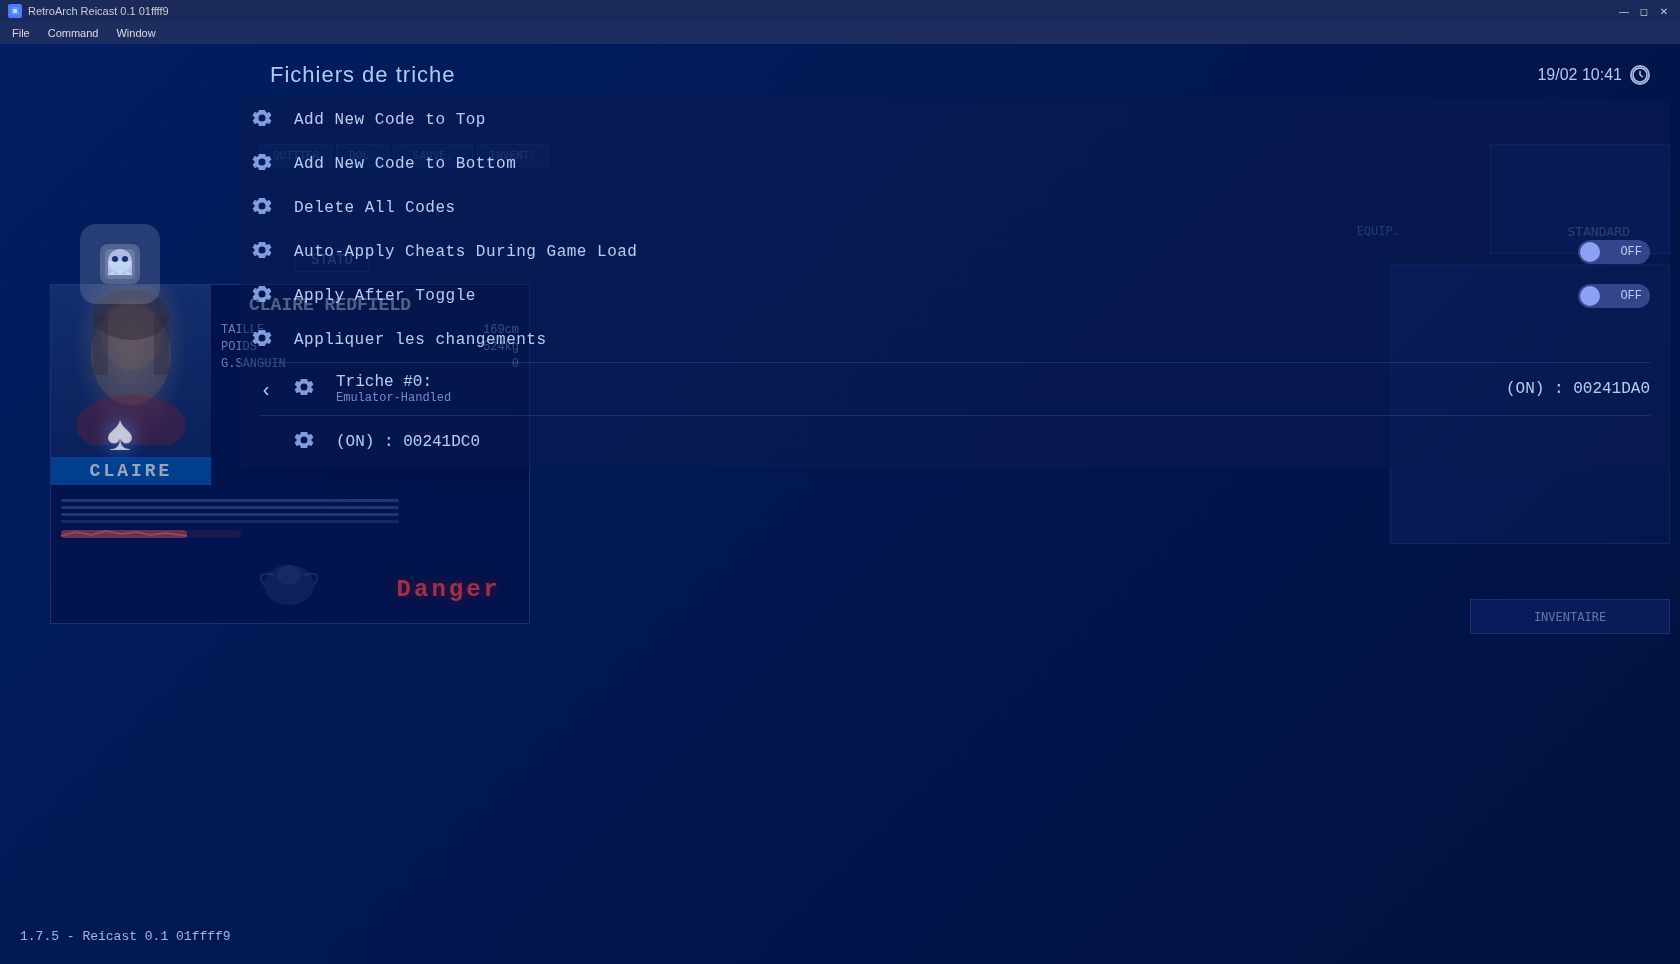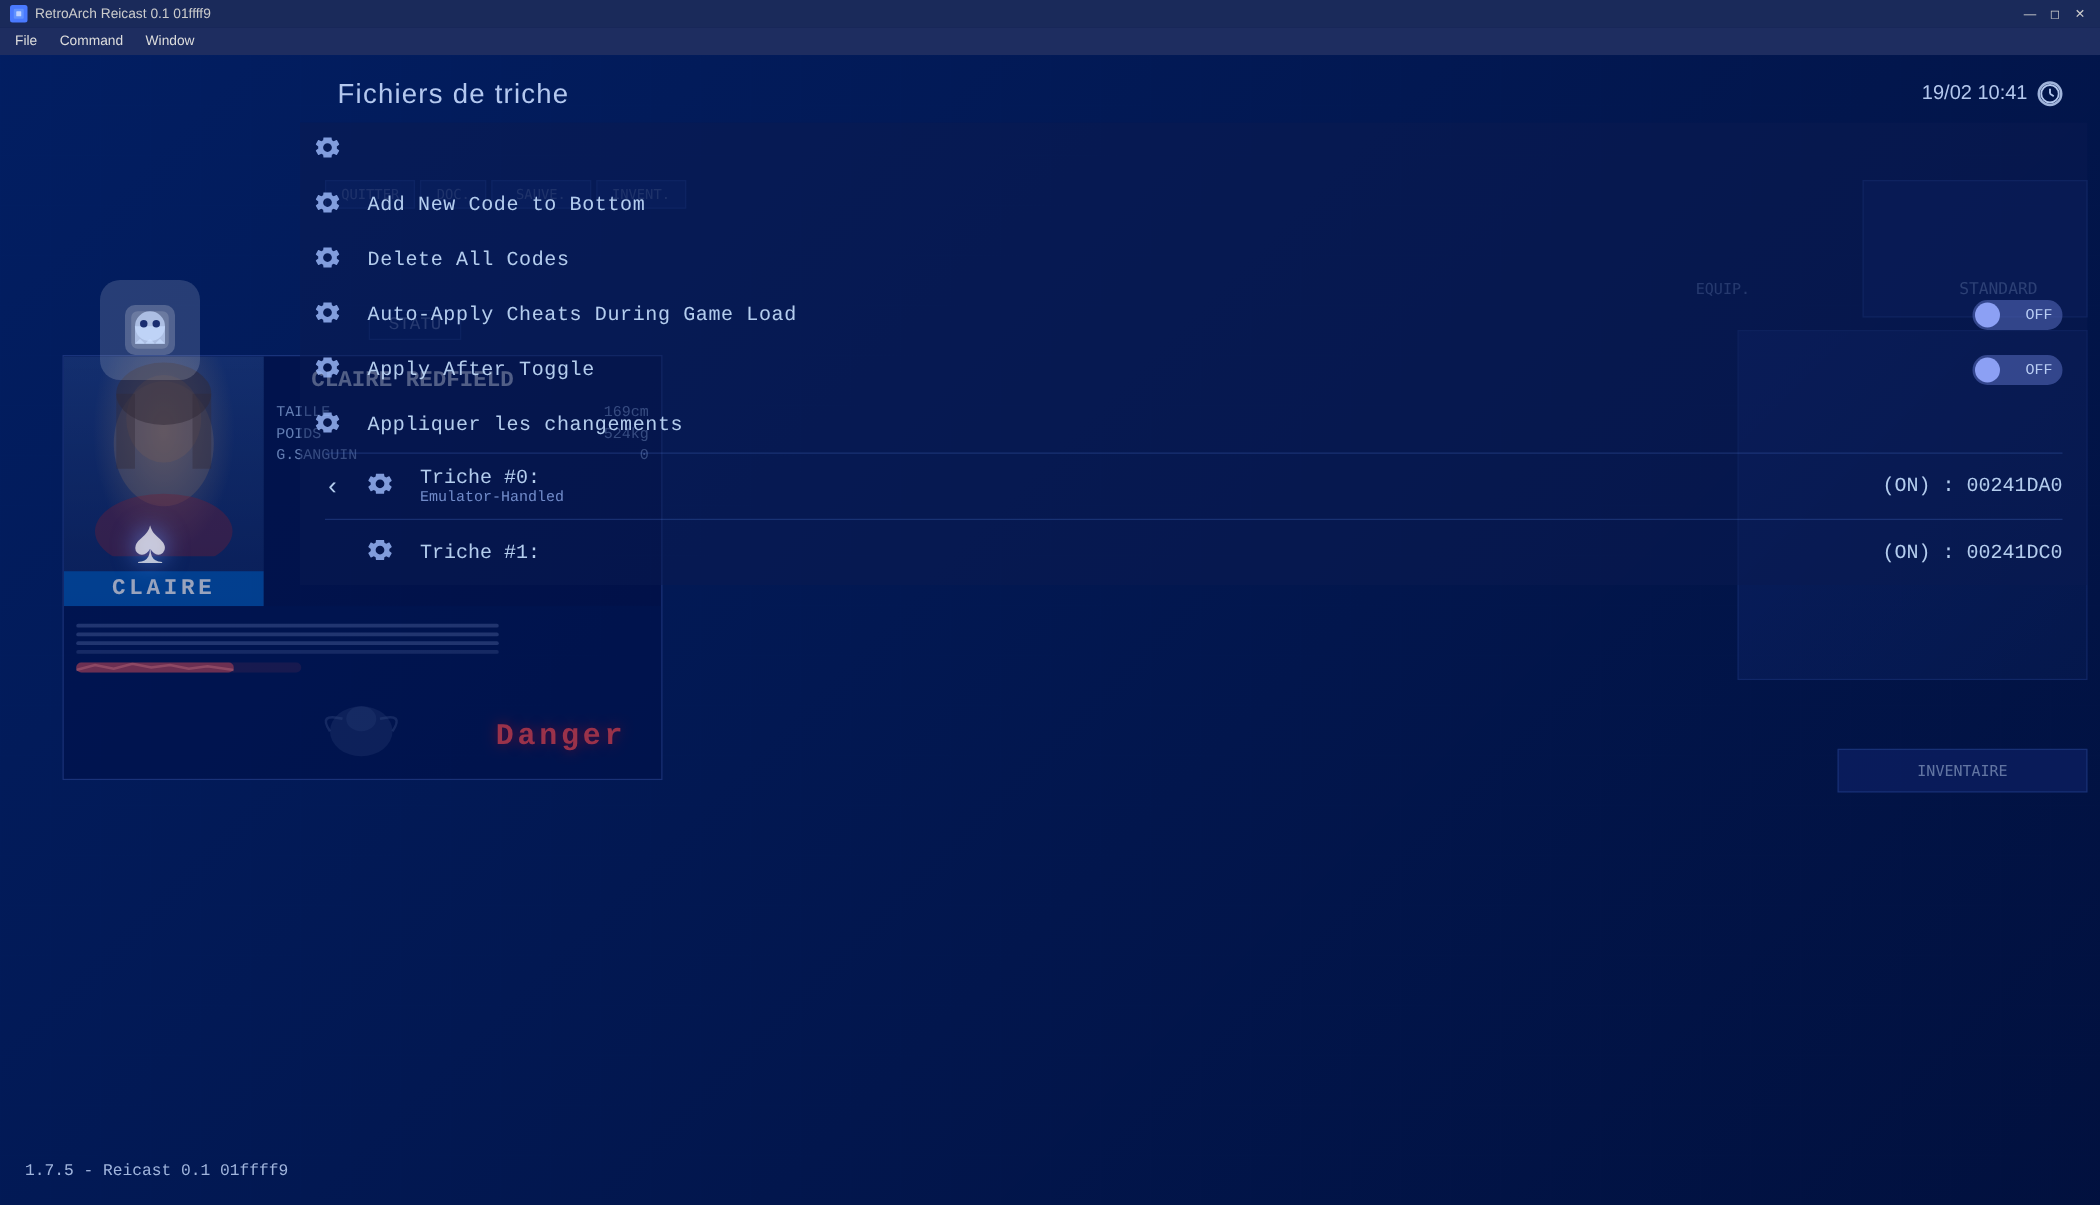--- a/index.html
+++ b/index.html
@@ -559,20 +559,21 @@
     </div>
 
     <div class="menu-list content-panel">
 
       <div class="menu-row">
         <div class="gear-icon">
           <svg class="gear-svg" viewBox="0 0 24 24" xmlns="http://www.w3.org/2000/svg">
             <path d="M12 15.5a3.5 3.5 0 1 1 0-7 3.5 3.5 0 0 1 0 7zm7.43-2.67c.04-.32.07-.64.07-.83s-.03-.52-.07-.83l1.79-1.4c.16-.13.2-.36.1-.55l-1.7-2.94c-.1-.19-.33-.26-.53-.19l-2.11.85c-.44-.34-.92-.62-1.44-.83L15.23 4H8.77l-.26 2.11c-.52.21-1 .49-1.44.83l-2.11-.85c-.2-.07-.43 0-.53.19L2.73 9.21c-.1.19-.06.42.1.55l1.79 1.4c-.04.31-.07.63-.07.83s.03.52.07.83L2.83 14.22c-.16.13-.2.36-.1.55l1.7 2.94c.1.19.33.26.53.19l2.11-.85c.44.34.92.62 1.44.83L8.77 20h6.46l.26-2.11c.52-.21 1-.49 1.44-.83l2.11.85c.2.07.43 0 .53-.19l1.7-2.94c.1-.19.06-.42-.1-.55l-1.79-1.4z"></path>
           </svg>
         </div>
+        <span class="menu-row-label">Add New Code to Top</span>
       </div>
 
       <div class="menu-row">
         <div class="gear-icon">
           <svg class="gear-svg" viewBox="0 0 24 24">
               <path d="M12 15.5a3.5 3.5 0 1 1 0-7 3.5 3.5 0 0 1 0 7zm7.43-2.67c.04-.32.07-.64.07-.83s-.03-.52-.07-.83l1.79-1.4c.16-.13.2-.36.1-.55l-1.7-2.94c-.1-.19-.33-.26-.53-.19l-2.11.85c-.44-.34-.92-.62-1.44-.83L15.23 4H8.77l-.26 2.11c-.52.21-1 .49-1.44.83l-2.11-.85c-.2-.07-.43 0-.53.19L2.73 9.21c-.1.19-.06.42.1.55l1.79 1.4c-.04.31-.07.63-.07.83s.03.52.07.83L2.83 14.22c-.16.13-.2.36-.1.55l1.7 2.94c.1.19.33.26.53.19l2.11-.85c.44.34.92.62 1.44.83L8.77 20h6.46l.26-2.11c.52-.21 1-.49 1.44-.83l2.11.85c.2.07.43 0 .53-.19l1.7-2.94c.1-.19.06-.42-.1-.55l-1.79-1.4z"></path>
             </svg>
         </div>
         <span class="menu-row-label">Add New Code to Bottom</span>
       </div>
@@ -643,22 +644,19 @@
 
       <div class="triche-row">
         <div class="triche-gear-nav">
           <div style="width:32px;"></div>
           <div class="gear-icon">
             <svg class="gear-svg" viewBox="0 0 24 24">
                 <path d="M12 15.5a3.5 3.5 0 1 1 0-7 3.5 3.5 0 0 1 0 7zm7.43-2.67c.04-.32.07-.64.07-.83s-.03-.52-.07-.83l1.79-1.4c.16-.13.2-.36.1-.55l-1.7-2.94c-.1-.19-.33-.26-.53-.19l-2.11.85c-.44-.34-.92-.62-1.44-.83L15.23 4H8.77l-.26 2.11c-.52.21-1 .49-1.44.83l-2.11-.85c-.2-.07-.43 0-.53.19L2.73 9.21c-.1.19-.06.42.1.55l1.79 1.4c-.04.31-.07.63-.07.83s.03.52.07.83L2.83 14.22c-.16.13-.2.36-.1.55l1.7 2.94c.1.19.33.26.53.19l2.11-.85c.44.34.92.62 1.44.83L8.77 20h6.46l.26-2.11c.52-.21 1-.49 1.44-.83l2.11.85c.2.07.43 0 .53-.19l1.7-2.94c.1-.19.06-.42-.1-.55l-1.79-1.4z"></path>
               </svg>
           </div>
         </div>
-        <div class="triche-info">
-          <span class="triche-label">Triche #1:</span>
-        </div>
         <span class="triche-code">(ON) : 00241DC0</span>
       </div>
 
     </div>
   </div>
 
 </div>
 
 </body></html>

